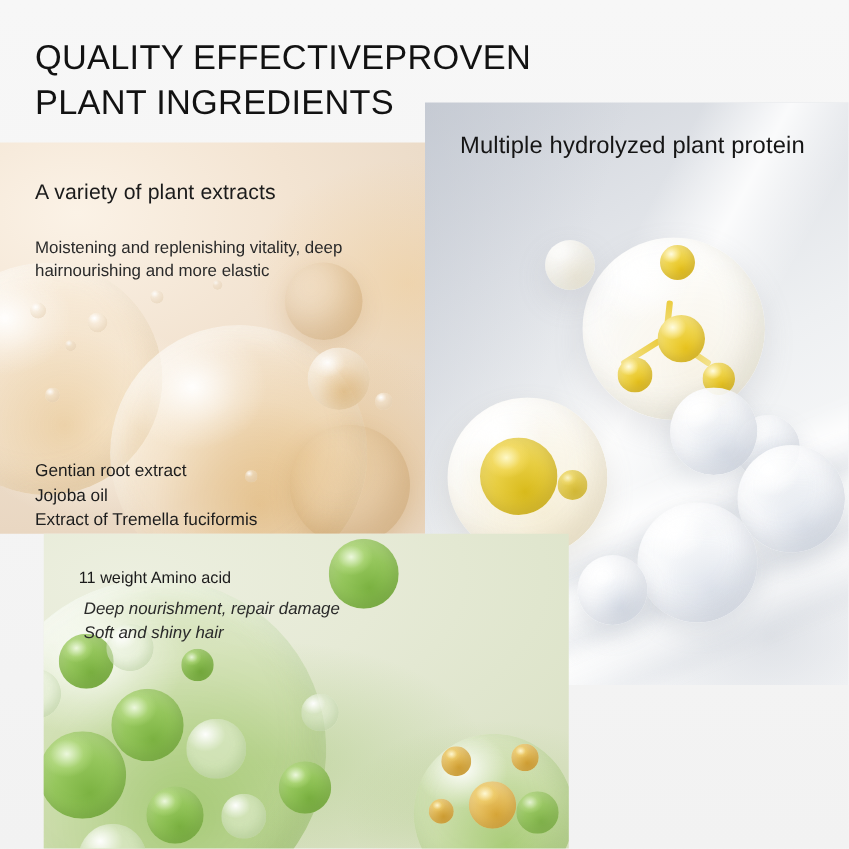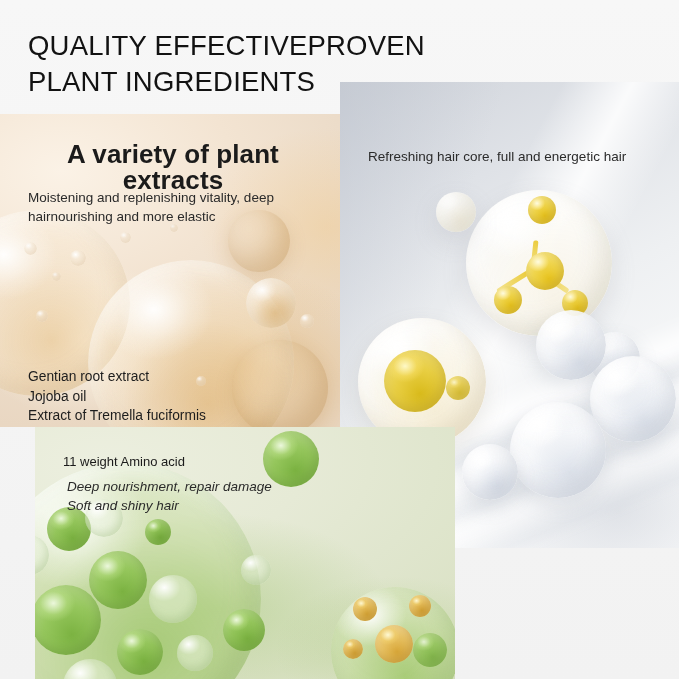--- a/index.html
+++ b/index.html
@@ -93,25 +93,24 @@
     position: absolute;
     border-radius: 50%;
     background:
       radial-gradient(42% 38% at 34% 28%, rgba(255,255,255,0.98) 0%, rgba(255,255,255,0.30) 50%, rgba(255,255,255,0) 76%),
       rgba(255,249,238,0.42);
     box-shadow: inset -2px -3px 6px rgba(180,140,80,0.22);
   }
 
   .copy-title-dark {
     color: #1b1b1b;
-    font-size: 26px;
-    font-weight: 700;
+    font-size: 17px;
+    font-weight: 400;
     line-height: 26px;
     letter-spacing: 0.1px;
-    text-align: center;
   }
   .copy-body-dark {
     color: #2a2a2a;
     font-size: 13.5px;
     font-weight: 400;
     line-height: 19px;
     white-space: pre-line;
   }
   .copy-list-dark {
     color: #1d1d1d;
@@ -368,22 +367,22 @@
         <div class="oil-core" style="left:88px; top:58px; width:24px; height:24px; opacity:.85;"></div>
       </div>
 
       <div class="clear-sphere" style="left:196px; top:228px; width:70px; height:70px;"></div>
       <div class="clear-sphere" style="left:250px; top:274px; width:86px; height:86px;"></div>
       <div class="clear-sphere" style="left:170px; top:320px; width:96px; height:96px;"></div>
       <div class="clear-sphere" style="left:122px; top:362px; width:56px; height:56px;"></div>
       <div class="clear-sphere" style="left:40px; top:380px; width:44px; height:44px; opacity:.8;"></div>
     </div>
 
-
-    <div class="copy copy-body-cool" id="protein-body">Refreshing hair core, full and energetic hair</div>
+    <div class="copy copy-title-cool" id="protein-title">Multiple hydrolyzed plant protein</div>
+
   </div>
 
   <div class="panel" id="panel-amino">
 
     <div class="art">
       <div class="green-wash"></div>
 
       <div class="green-cluster" style="left:-46px; top:36px; width:272px; height:272px;">
         <div class="green-blob" style="left:58px; top:44px; width:44px; height:44px;"></div>
         <div class="green-blob" style="left:100px; top:88px; width:58px; height:58px;"></div>

